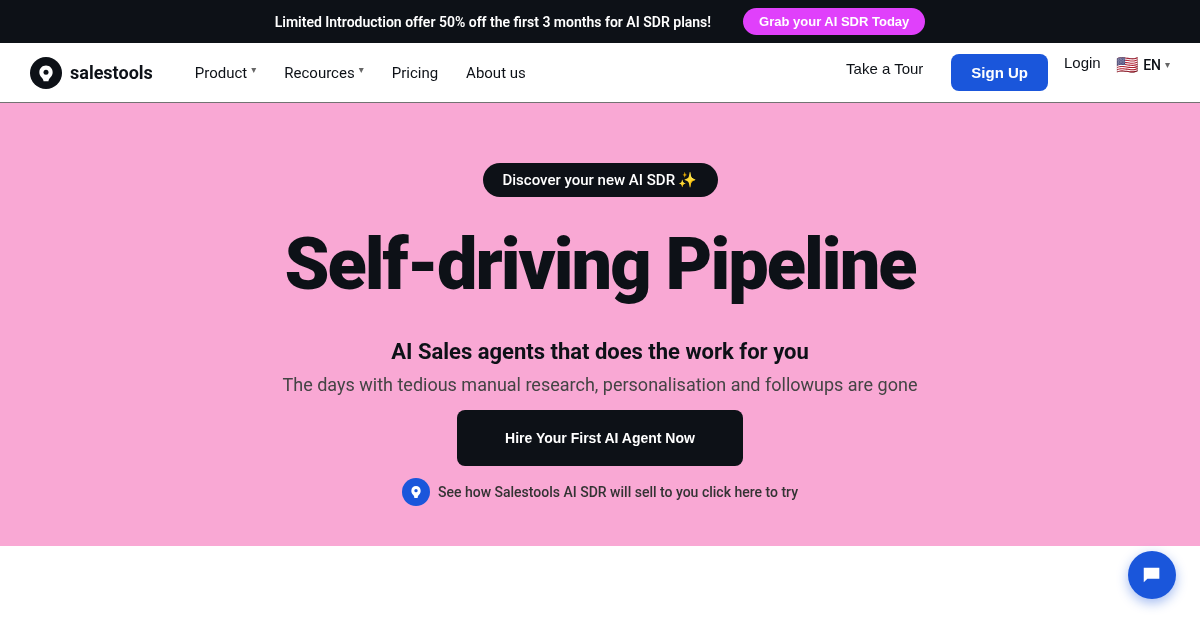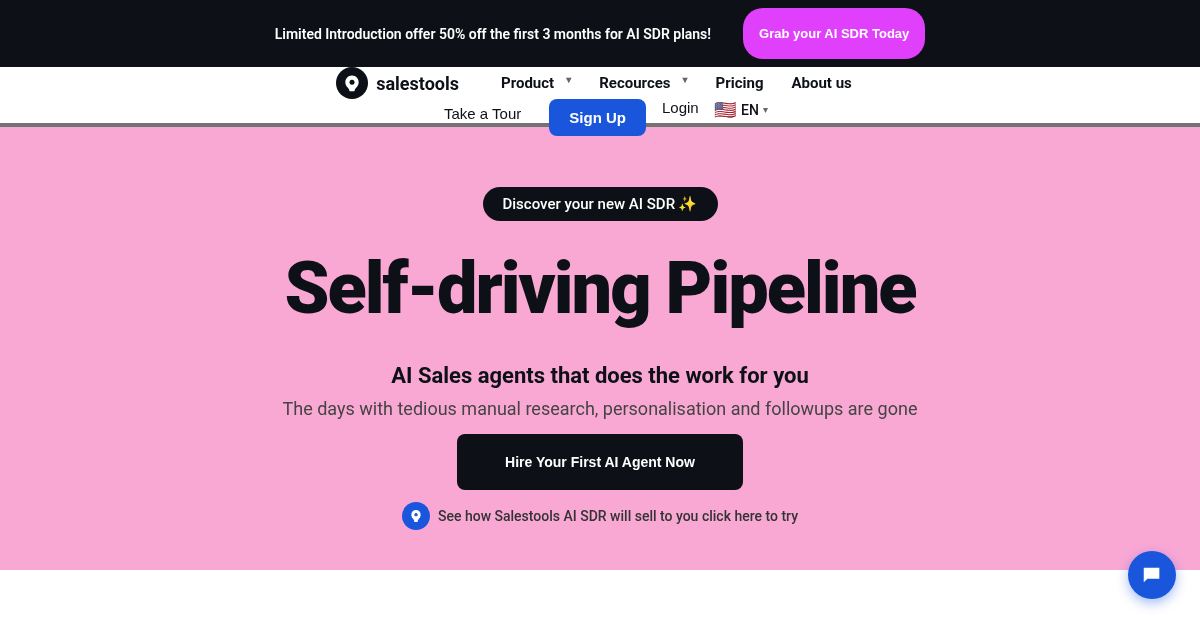--- a/index.html
+++ b/index.html
@@ -34,37 +34,36 @@
 
     .top-banner-text strong {
       font-weight: 600;
     }
 
     .banner-cta-btn {
       background: #e040fb;
       color: #ffffff;
       border: none;
       border-radius: 20px;
-      padding: 18px 16px;
+      padding: 6px 16px;
       font-size: 13px;
       font-weight: 600;
       cursor: pointer;
       white-space: nowrap;
     }
 
     
     .navbar {
       display: flex;
       align-items: center;
       justify-content: space-between;
       padding: 0 30px;
       height: 60px;
-      border-bottom: 4px solid #737373;
+      border-bottom: 1px solid #737373;
       background: #ffffff;
-      flex-direction: column;
     }
 
     .nav-left {
       display: flex;
       align-items: center;
       gap: 30px;
     }
 
     .logo {
       display: flex;
@@ -93,27 +92,27 @@
 
     .nav-links {
       display: flex;
       align-items: center;
       gap: 4px;
     }
 
     .nav-item {
       display: flex;
       align-items: flex-start;
-      gap: 12px;
+      gap: 4px;
       padding: 6px 12px;
       font-size: 15px;
       color: #0d1117;
       cursor: pointer;
       border-radius: 6px;
-      font-weight: 700;
+      font-weight: 400;
     }
 
     .nav-chevron {
       font-size: 10px;
       color: #666;
     }
 
     .nav-right {
       display: flex;
       align-items: flex-start;

